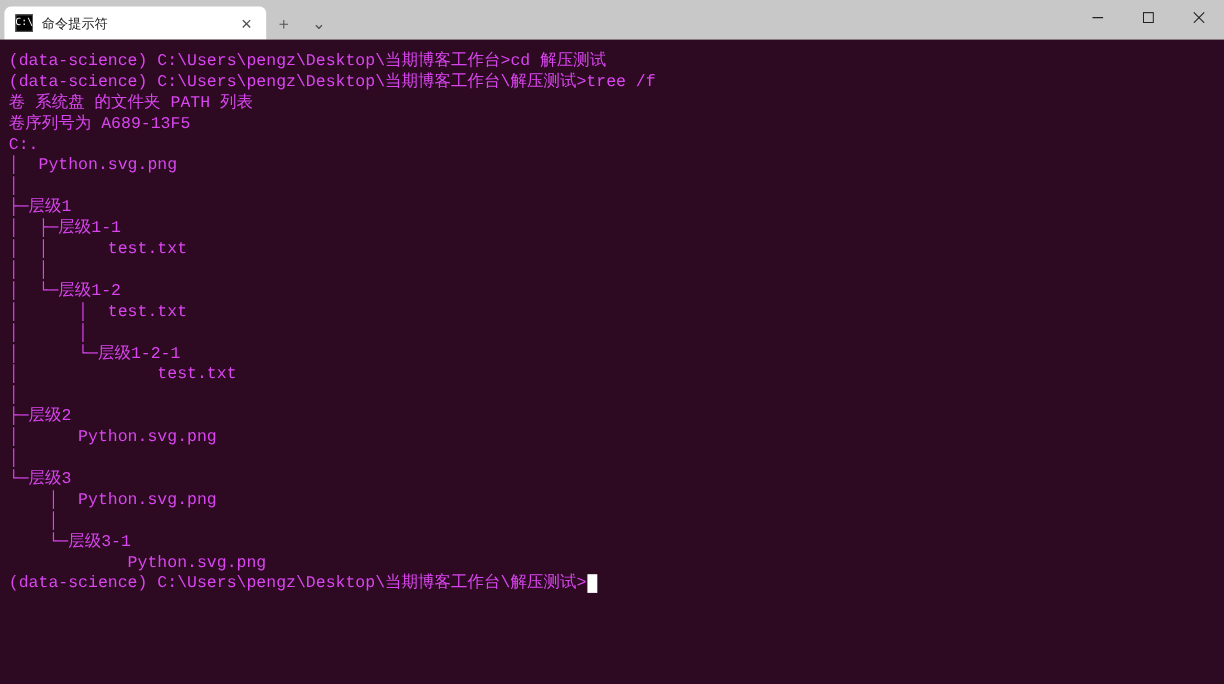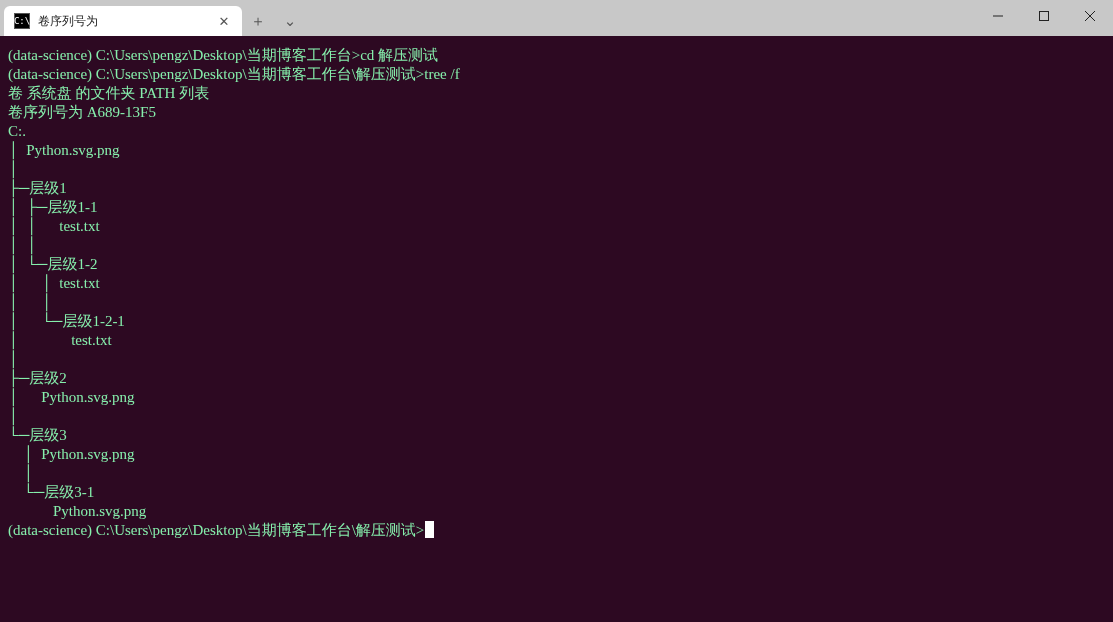--- a/index.html
+++ b/index.html
@@ -64,22 +64,22 @@
 .spacer { flex: 1; }
 .win-controls { display: flex; }
 .win-btn {
   width: 46px; height: 32px;
   display: flex; align-items: center; justify-content: center;
   color: #222;
 }
 .terminal {
   flex: 1;
   background: #2d0922;
-  color: #86efac;
-  font-family: Liberation Serif, serif;
+  color: #d946ef;
+  font-family: Liberation Mono, monospace;
   font-size: 15px;
   line-height: 19px;
   padding: 10px 8px 8px 8px;
   white-space: pre;
   overflow: hidden;
 }
 .line { display: block; }
 .cursor {
   display: inline-block;
   width: 9px; height: 17px;
@@ -89,21 +89,21 @@
 }
 </style>
 </head>
 <body>
 
 <div class="window">
   <div class="titlebar">
     <div class="tab-strip">
       <div class="tab">
         <div class="tab-icon">C:\</div>
-        <div class="tab-title">卷序列号为</div>
+        <div class="tab-title">命令提示符</div>
         <div class="tab-close">✕</div>
       </div>
       <div class="newtab">＋</div>
       <div class="dropdown-btn">⌄</div>
     </div>
     <div class="spacer"></div>
     <div class="win-controls">
       <div class="win-btn">
         <svg width="10" height="10" viewBox="0 0 10 10">
             <line x1="0" y1="5" x2="10" y2="5" stroke="currentColor" stroke-width="1"></line>

